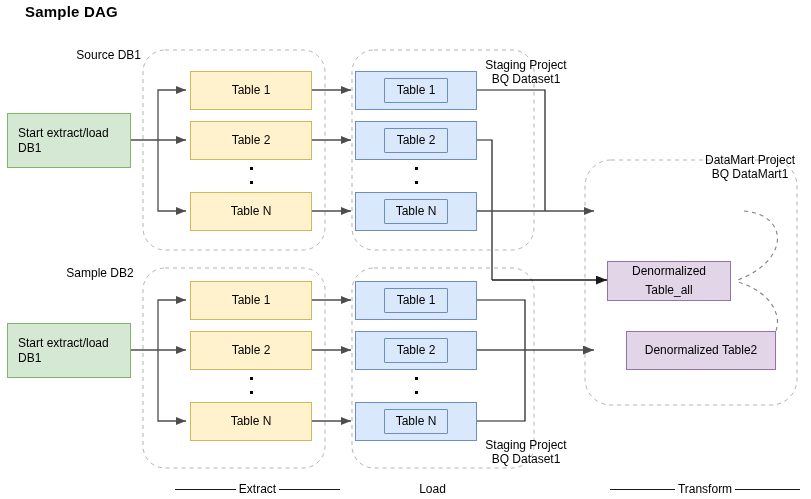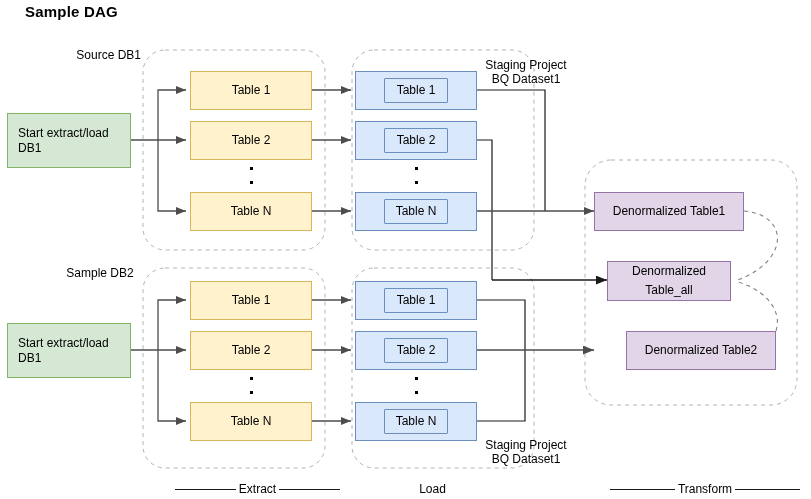--- a/index.html
+++ b/index.html
@@ -97,20 +97,22 @@
   </svg>
 
   <div class="abs page-title">Sample DAG</div>
 
   <div class="abs group-label" style="left:31px;top:48px;width:110px;text-align:right;">Source DB1</div>
   <div class="abs group-label" style="left:45px;top:266px;width:110px;">Sample DB2</div>
   <div class="abs group-label" style="left:471px;top:58px;width:110px;">Staging Project
 BQ Dataset1</div>
   <div class="abs group-label" style="left:471px;top:438px;width:110px;">Staging Project
 BQ Dataset1</div>
+  <div class="abs group-label" style="left:690px;top:153px;width:120px;">DataMart Project
+BQ DataMart1</div>
 
   <div class="abs node green left" style="left:7px;top:113px;width:124px;height:55px;">
     <span>Start extract/load DB1</span>
   </div>
   <div class="abs node green left" style="left:7px;top:323px;width:124px;height:55px;">
     <span>Start extract/load DB1</span>
   </div>
 
   <div class="abs node yellow" style="left:190px;top:71px;width:122px;height:39px;">
     <span>Table 1</span>
@@ -173,23 +175,20 @@
   <div class="abs" style="left:355px;top:377px;width:122px;">
     <div class="dot" style="margin-bottom:11px;"></div>
       <div class="dot"></div>
   </div>
   <div class="abs node blue" style="left:355px;top:402px;width:122px;height:39px;">
     <div class="inner-rect" style="width:62px;height:23px;">
       <span>Table N</span>
     </div>
   </div>
 
-  <div class="abs node purple" style="left:594px;top:192px;width:150px;height:39px;">
-    <span>Denormalized Table1</span>
-  </div>
   <div class="abs node purple" style="left:607px;top:261px;width:124px;height:40px;white-space:pre-line;line-height:19px;align-items:flex-end;">
     <span>Denormalized
 Table_all</span>
   </div>
   <div class="abs node purple" style="left:626px;top:331px;width:150px;height:39px;">
     <span>Denormalized Table2</span>
   </div>
 
   <div class="abs" style="left:175px;top:482px;width:165px;display:flex;align-items:center;">
     <span style="flex:1;height:1px;background:#1a1a1a;"></span>

